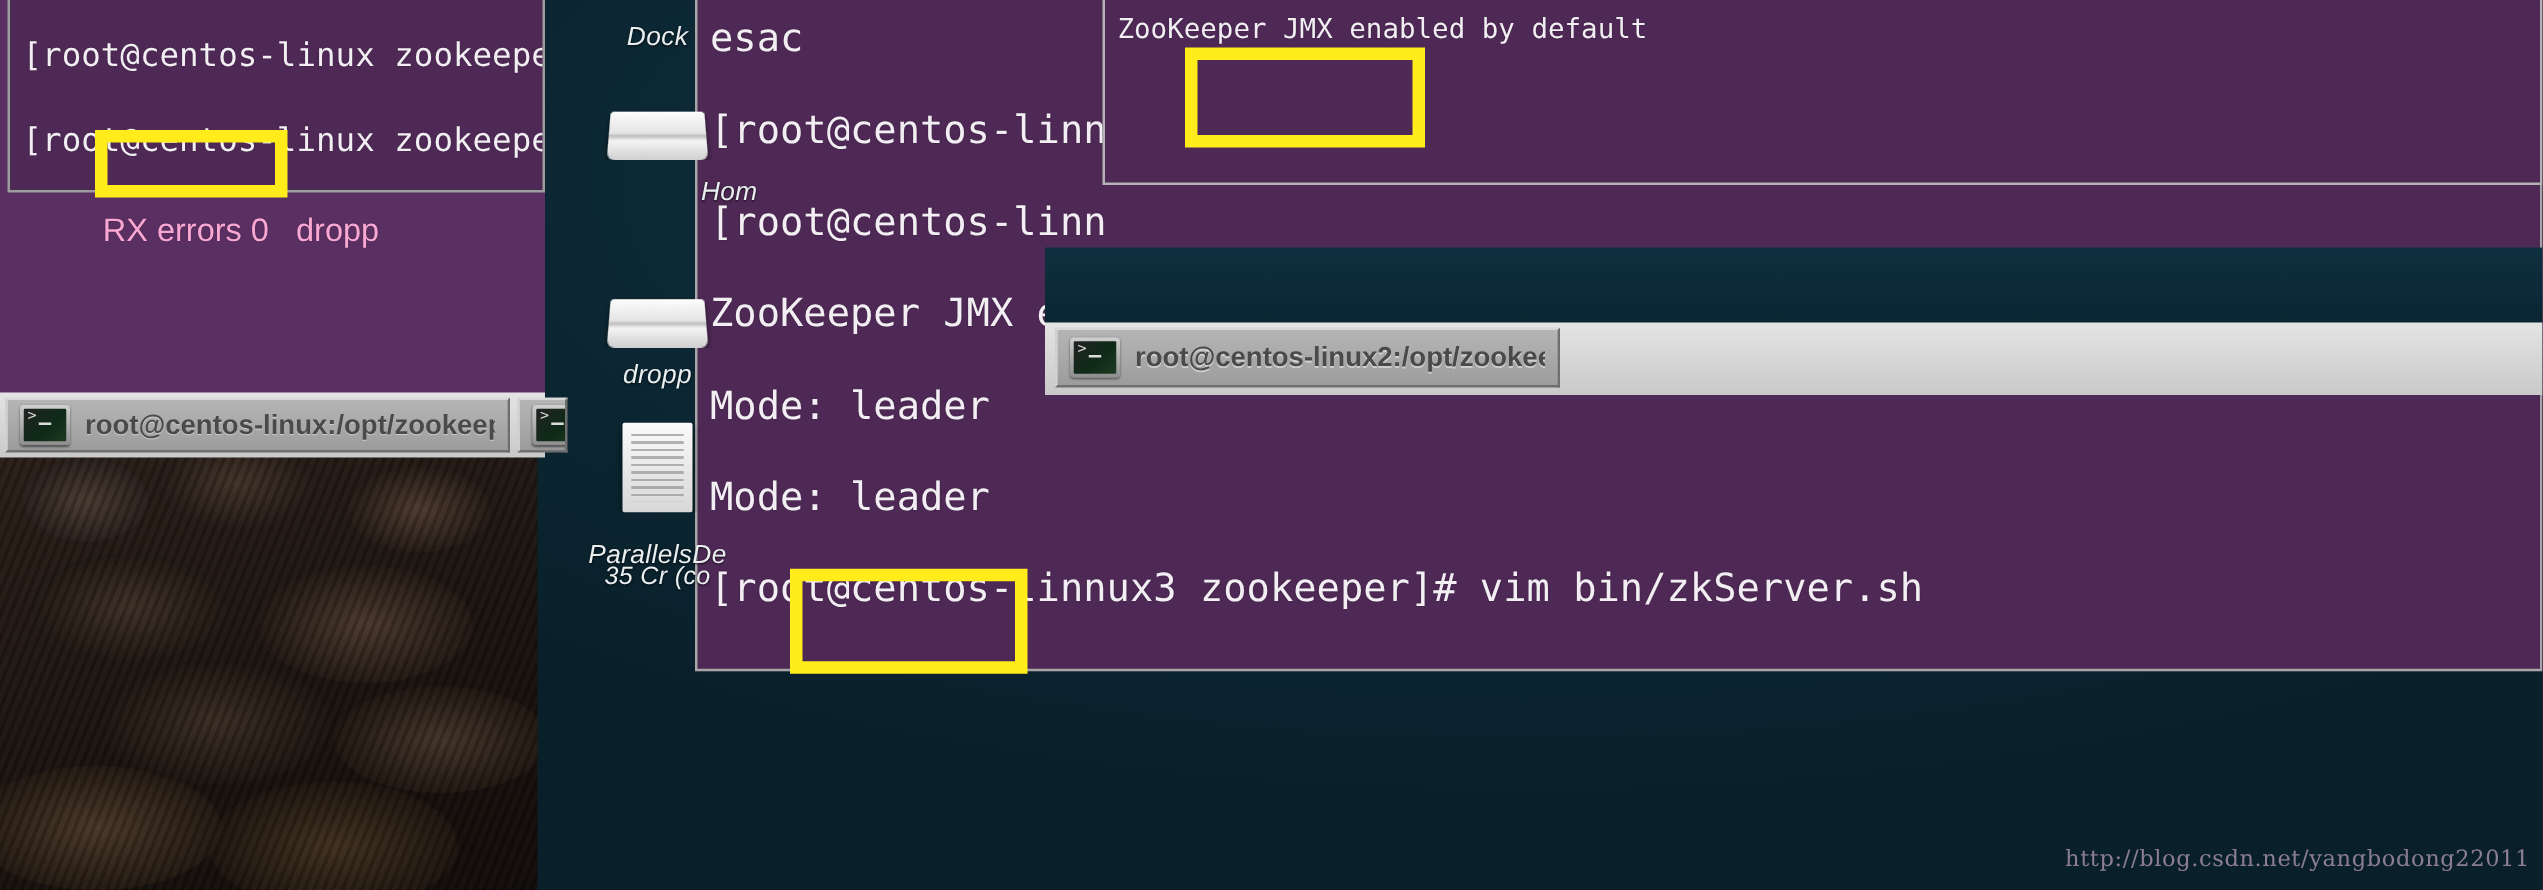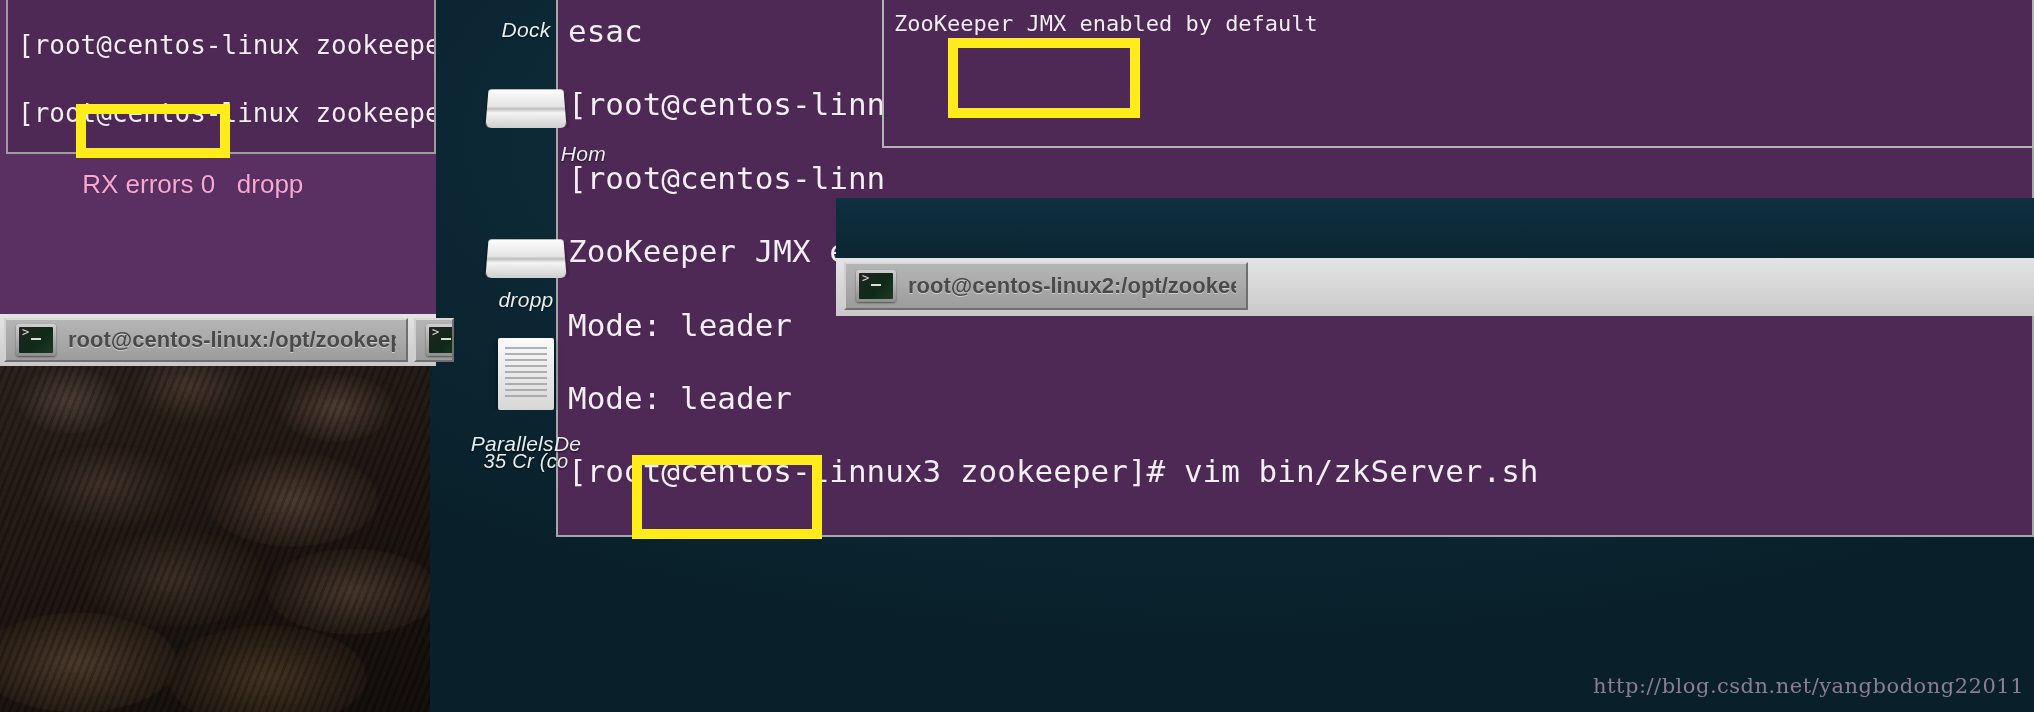--- a/index.html
+++ b/index.html
@@ -150,21 +150,21 @@
   }
   .rockwall:after{
     content:"";position:absolute;inset:0;
     background:repeating-linear-gradient(112deg,rgba(0,0,0,.33) 0 3px,rgba(255,255,255,.025) 3px 7px);
     opacity:.55;
   }
 
   
   .watermark{
     position:absolute;right:10px;bottom:14px;
-    color:#b79cb8;font-size:21px;letter-spacing:.5px;
+    color:#b79cb8;font-size:18px;letter-spacing:.5px;
     font-family:"DejaVu Serif","Liberation Serif",serif;
     opacity:.75;white-space:nowrap;z-index:40;
   }
 </style>
 </head>
 <body>
 
 <div class="stage">
 
   <div class="desktop"></div>

